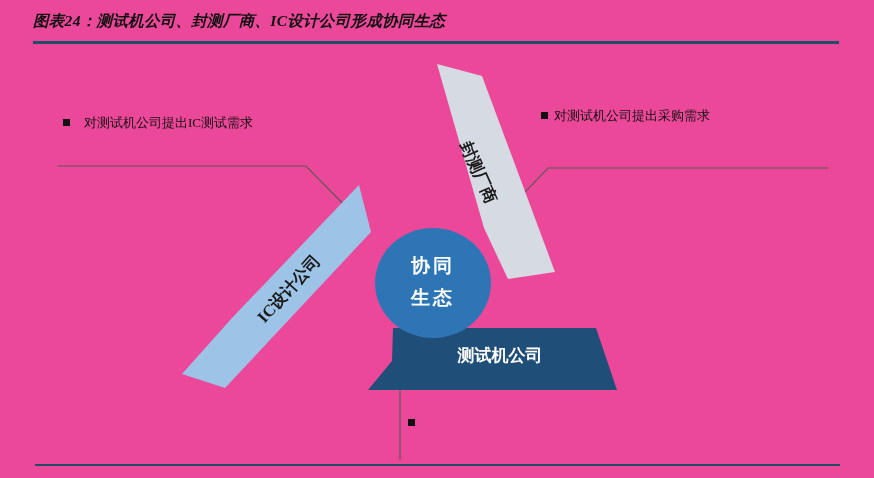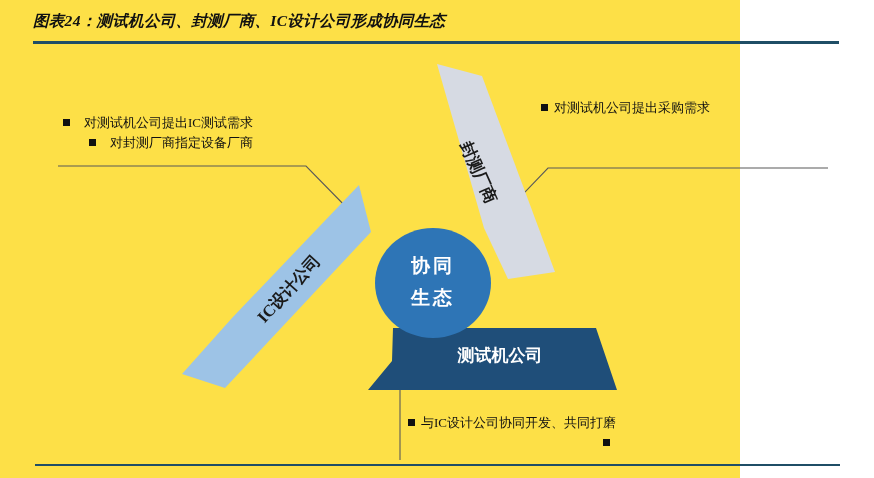--- a/index.html
+++ b/index.html
@@ -10,23 +10,23 @@
   body {
     width: 874px;
     height: 478px;
     font-family: "Liberation Serif", "DejaVu Serif", serif;
     overflow: hidden;
     position: relative;
   }
 
   #page {
     position: relative;
-    width: 740px;
+    width: 874px;
     height: 478px;
-    background: #fde047;
+    background: #ec4899;
   }
 
   
   .title {
     position: absolute;
     left: 33px;
     top: 11px;
     font-family: "Liberation Serif", "DejaVu Serif", serif;
     font-size: 15.5px;
     font-weight: bold;
@@ -85,21 +85,21 @@
     vertical-align: 1px;
     margin-right: 6px;
   }
   .bullets .txt {
     display: inline-block;
   }
 
   #bullets-left { left: 63px; top: 113px; }
   #bullets-left .bullet-mark { margin-right: 14px; }
 
-  #bullets-right { left: 541px; top: 98px; }
+  #bullets-right { left: 541px; top: 106px; }
 
   #bullets-bottom { left: 408px; top: 413px; }
 
   
   .shape-label {
     font-family: "Liberation Serif", "DejaVu Serif", serif;
     font-weight: bold;
   }
 </style>
 </head>
@@ -139,35 +139,29 @@
       <text class="shape-label" x="433" y="268" fill="#ffffff" font-size="19" text-anchor="middle" dominant-baseline="middle" letter-spacing="3">协同</text>
       <text class="shape-label" x="433" y="300" fill="#ffffff" font-size="19" text-anchor="middle" dominant-baseline="middle" letter-spacing="3">生态</text>
     </g>
 
   </svg>
 
   <div class="bullets" id="bullets-left">
     <span class="row">
       <span class="bullet-mark"></span><span class="txt">对测试机公司提出IC测试需求</span>
     </span>
-    <span class="row">
-      <span class="bullet-mark"></span><span class="txt">对封测厂商指定设备厂商</span>
-    </span>
   </div>
 
   <div class="bullets" id="bullets-right">
     <span class="row">
       <span class="bullet-mark"></span><span class="txt">对测试机公司提出采购需求</span>
     </span>
   </div>
 
   <div class="bullets" id="bullets-bottom">
     <span class="row">
-      <span class="bullet-mark"></span><span class="txt">与IC设计公司协同开发、共同打磨</span>
-    </span>
-    <span class="row">
       <span class="bullet-mark"></span>
     </span>
   </div>
 
   <div class="rule-bottom"></div>
 
 </div>
 
 </body></html>

